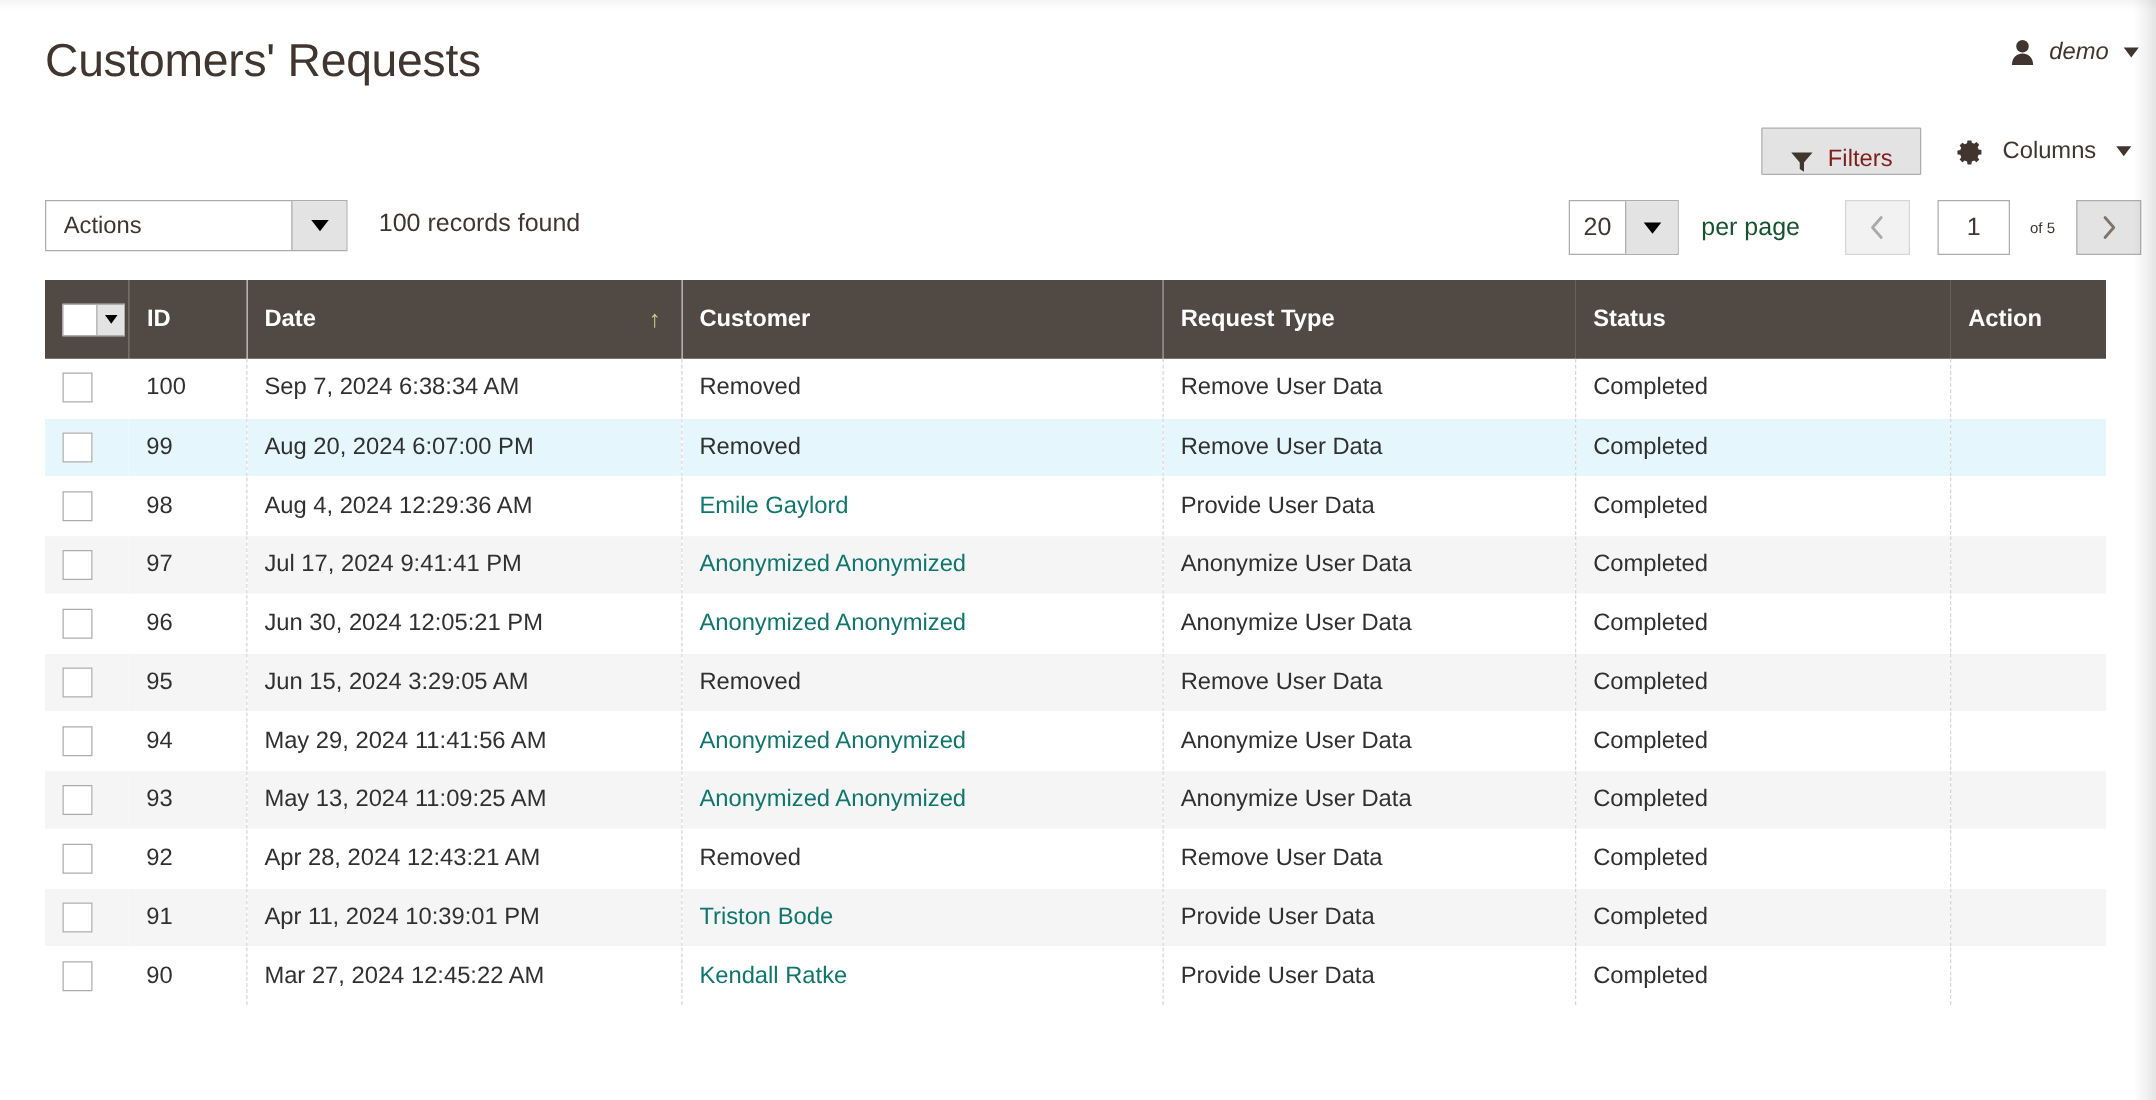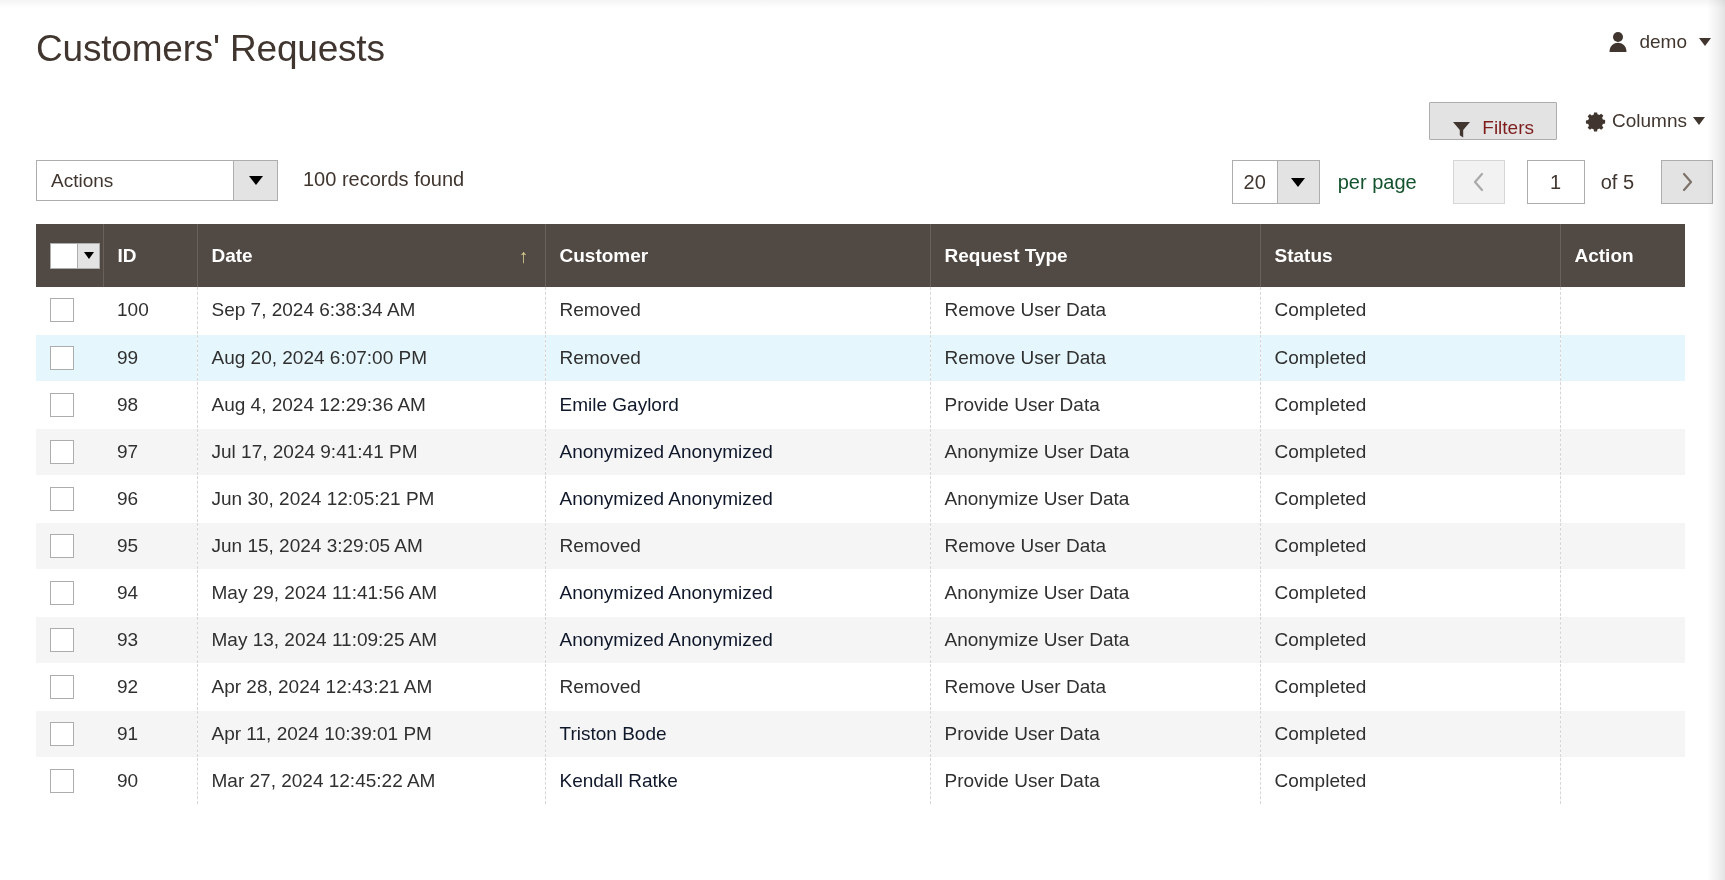--- a/index.html
+++ b/index.html
@@ -44,21 +44,21 @@
     white-space: nowrap;
   }
   .user-menu {
     position: absolute;
     right: 14px; top: 31px;
     display: flex; align-items: center; gap: 10px;
     cursor: pointer;
   }
   .user-icon { display: block; width: 22px; height: 22px; }
   .user-name {
-    font-size: 19px; color: #41362f;
+    font-size: 19px; color: #41362f; font-style: italic;
   }
   .caret-down {
     width: 0; height: 0;
     border-left: 6px solid transparent;
     border-right: 6px solid transparent;
     border-top: 8px solid #41362f;
     margin-left: 2px;
   }
 
   
@@ -73,21 +73,21 @@
     padding: 0 22px;
     background: #e3e3e3;
     border: 1px solid #adadad;
     color: #7f1d1d;
     font-size: 19px;
     cursor: pointer;
     border-radius: 1px;
   }
   .funnel-icon { display: block; width: 19px; height: 19px; }
   .btn-columns {
-    display: flex; align-items: center; gap: 4px;
+    display: flex; align-items: center; gap: 14px;
     height: 38px;
     padding: 0 8px 0 6px;
     background: transparent;
     border: none;
     color: #41362f;
     font-size: 19px;
     cursor: pointer;
   }
   .gear-icon { display: block; width: 23px; height: 23px; }
 
@@ -172,22 +172,22 @@
     width: 58px; height: 44px;
     margin-left: 22px;
     border: 1px solid #adadad;
     background: #ffffff;
     text-align: center;
     font-size: 20px; color: #41362f;
     font-family: "Liberation Sans", sans-serif;
     padding: 0;
   }
   .pg-of {
-    margin-left: 16px; margin-right: 27px;
-    font-size: 20px; color: #41362f;
+    margin-left: 16px; margin-right: 17px;
+    font-size: 12px; color: #41362f;
   }
 
   
   .grid-wrap {
     position: absolute;
     left: 36px; top: 224px;
     width: 1649px;
   }
   table.data-grid {
     width: 1649px;
@@ -264,21 +264,21 @@
   td.td-check { padding: 0 0 0 18px; }
   .row-check {
     width: 24px; height: 24px;
     border: 1px solid #adadad;
     background: #ffffff;
     display: inline-block;
     cursor: pointer;
     vertical-align: middle;
   }
   a.customer-link {
-    color: #0f172a;
+    color: #0f766e;
     text-decoration: none;
     cursor: pointer;
     margin-top: 24px;
   }
 </style>
 </head>
 <body>
 
 <div class="page">
 

